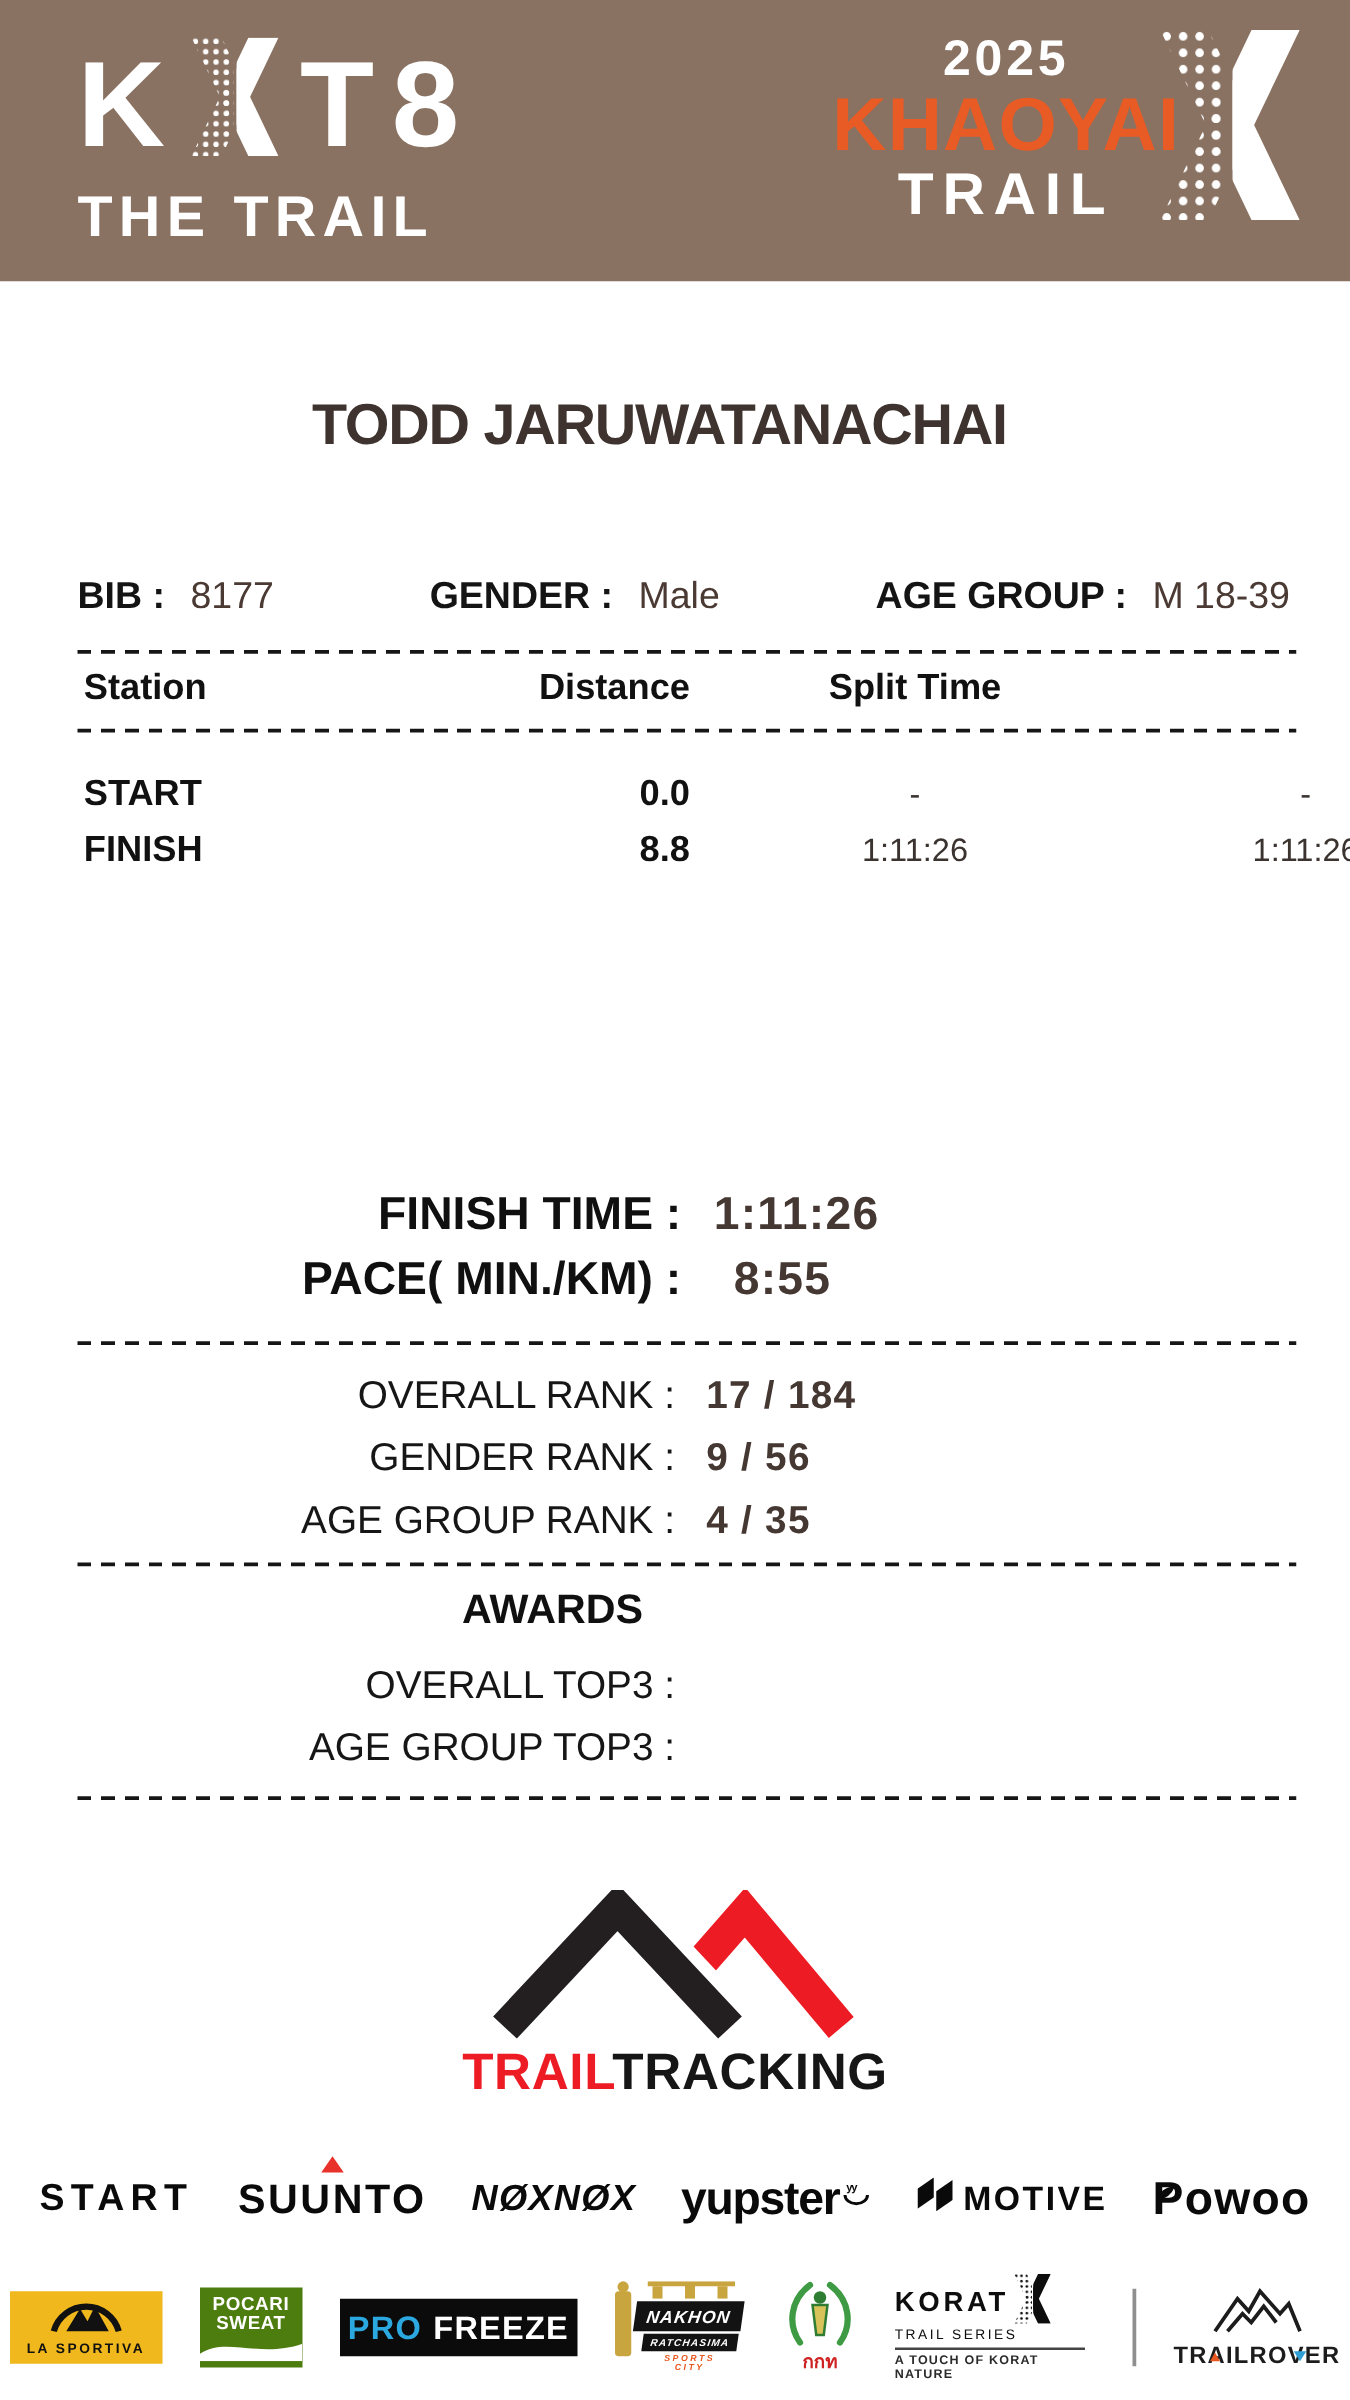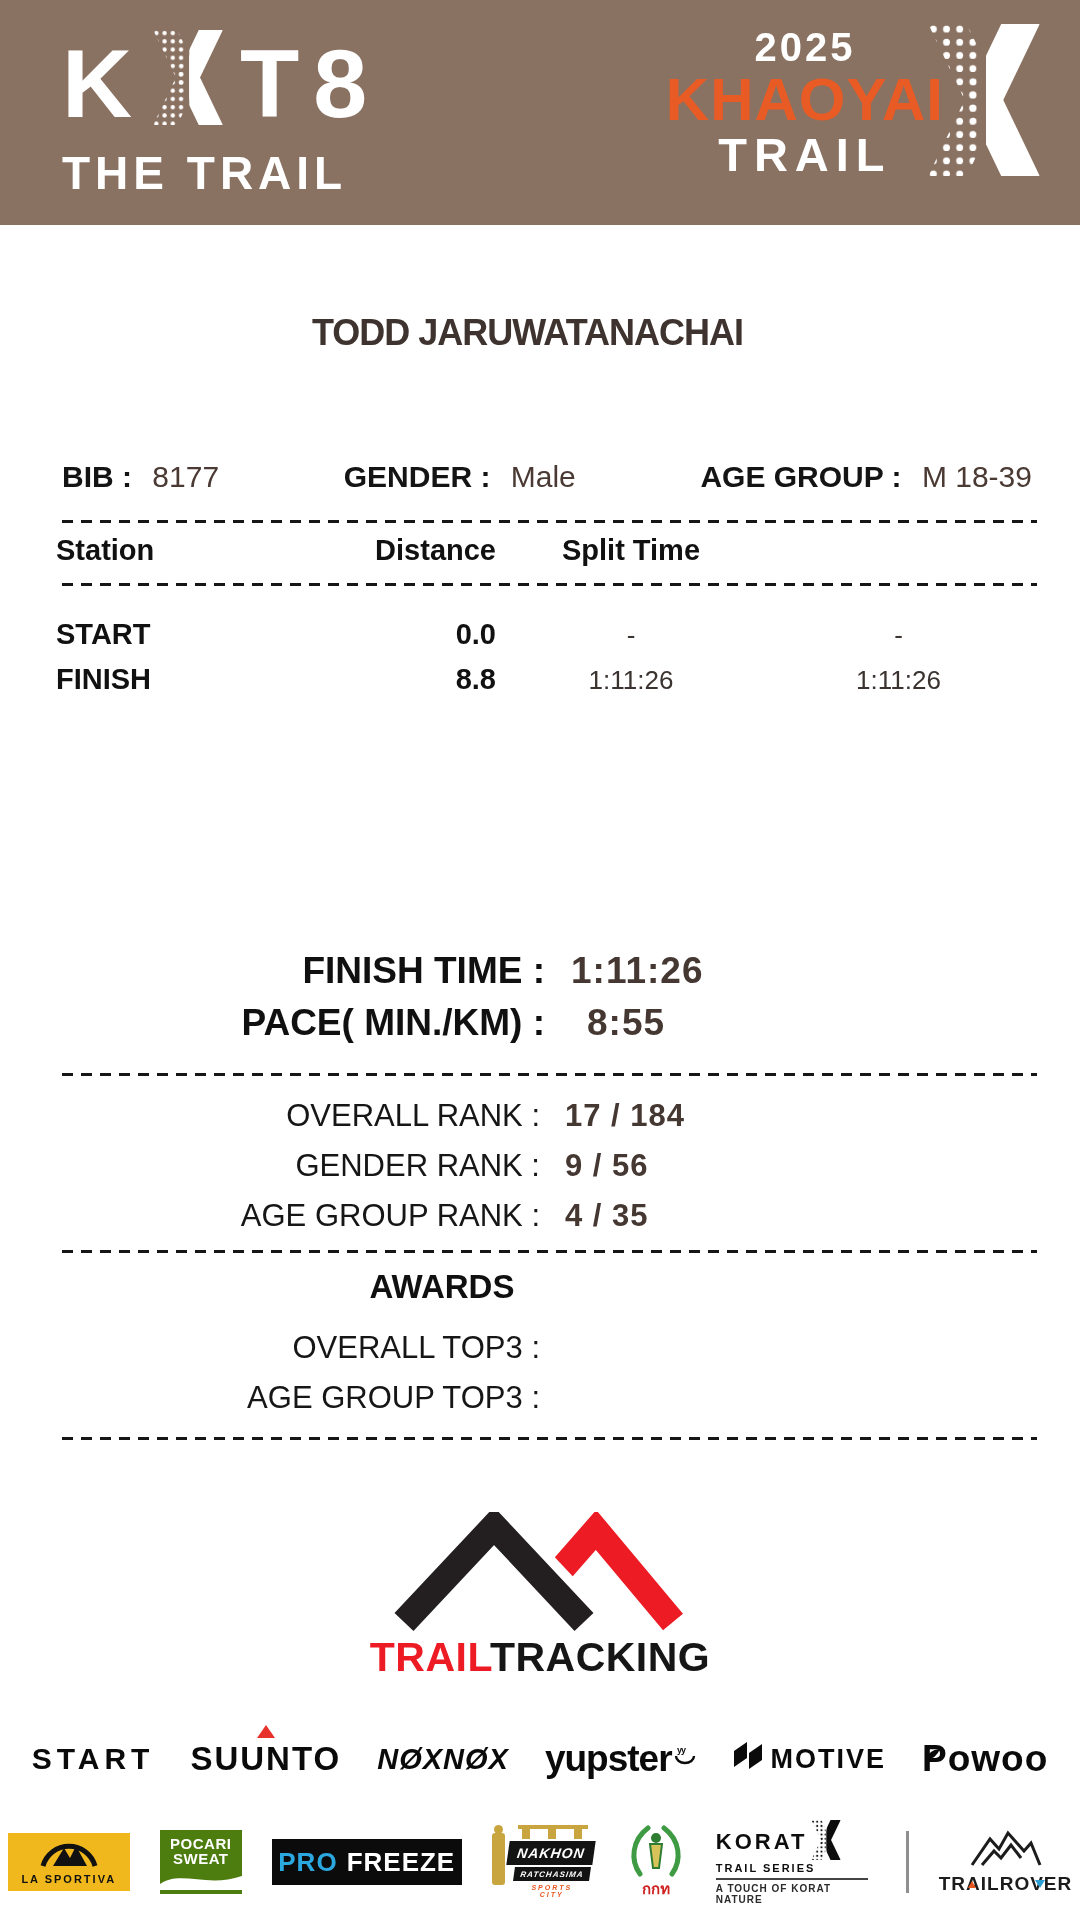--- a/index.html
+++ b/index.html
@@ -17,29 +17,29 @@
   .br-event{color:#e85b25;font-weight:800;font-size:60px;letter-spacing:1px;line-height:1.0;}
   .br-sub{color:#fff;font-weight:800;font-size:47px;letter-spacing:7px;line-height:1.05;}
   .brx{margin-left:-16px;}
 
   
   .dash{position:absolute;left:62px;width:975px;height:3px;
     background:repeating-linear-gradient(90deg,#161616 0 11px,transparent 11px 19px);}
 
   
   .name{position:absolute;top:312px;left:0;width:1055px;text-align:center;
-    font-size:36px;font-weight:800;color:#3e332e;letter-spacing:-1px;}
+    font-size:46px;font-weight:800;color:#3e332e;letter-spacing:-1px;}
   .bibrow{position:absolute;top:460px;left:62px;right:48px;display:flex;
     justify-content:space-between;align-items:baseline;font-size:30px;}
   .biblabel{font-weight:700;color:#141414;}
   .bibval{font-weight:400;color:#4a3a33;margin-left:12px;}
 
   
-  .tbl-grid{position:absolute;left:56px;width:975px;display:grid;
-    grid-template-columns:300px 140px 270px 265px;align-items:baseline;}
+  .tbl-grid{position:absolute;left:67px;width:975px;display:grid;
+    grid-template-columns:300px 140px 270px 265px;align-items:baseline;gap:45px;}
   .th{font-size:29px;font-weight:700;color:#111;}
   .c-left{text-align:left;}.c-right{text-align:right;}.c-center{text-align:center;}
   .t-station,.t-dist{font-size:29px;font-weight:700;color:#111;}
   .t-time{font-size:26px;font-weight:400;color:#3a332f;padding-top:4px;}
 
   
   .sumrow{position:absolute;left:62px;width:975px;display:flex;align-items:baseline;}
   .sumlabel{width:483px;text-align:right;font-weight:800;font-size:37px;color:#101010;}
   .sumval{margin-left:26px;font-weight:800;font-size:37px;color:#453832;letter-spacing:1px;}
 
@@ -88,21 +88,21 @@
   .nk-gate{position:absolute;left:26px;top:0;width:70px;height:14px;}
   .nk-b1{position:absolute;left:16px;top:16px;width:86px;height:24px;background:#131313;transform:skewX(-8deg);
     display:flex;align-items:center;justify-content:center;color:#fff;font-style:italic;font-weight:800;font-size:14px;letter-spacing:1px;}
   .nk-b2{position:absolute;left:22px;top:42px;width:76px;height:14px;background:#131313;transform:skewX(-8deg);
     display:flex;align-items:center;justify-content:center;color:#fff;font-style:italic;font-weight:700;font-size:8px;letter-spacing:1px;}
   .nk-b3{position:absolute;left:30px;top:59px;width:60px;text-align:center;color:#e8571f;
     font-weight:800;font-style:italic;font-size:7px;letter-spacing:2px;}
   .korat{display:flex;flex-direction:column;align-items:flex-start;width:160px;}
   .korat-top{display:flex;align-items:center;gap:4px;}
   .korat-name{font-size:22px;font-weight:800;letter-spacing:3px;color:#0d0d0d;}
-  .korat-sub{font-size:11px;font-weight:700;letter-spacing:2px;color:#0d0d0d;margin-top:-2px;}
+  .korat-sub{font-size:11px;font-weight:400;letter-spacing:2px;color:#0d0d0d;margin-top:-2px;}
   .korat-rule{width:152px;height:2px;background:#444;margin:4px 0 3px 0;}
   .korat-tag{font-size:10px;font-weight:700;letter-spacing:1px;color:#2b2b2b;}
   .vdivider{width:3px;height:62px;background:#8f8f8f;}
   .trailrover{display:flex;flex-direction:column;align-items:center;}
   .tr-text{position:relative;font-size:19px;font-weight:800;letter-spacing:1px;color:#1c1c1c;margin-top:2px;}
   .tr-tri-blue{position:absolute;top:7px;left:72%;width:0;height:0;
     border-left:5px solid transparent;border-right:5px solid transparent;border-top:8px solid #2e9fd4;}
   .tr-tri-orange{position:absolute;top:8px;left:22%;width:0;height:0;
     border-left:4px solid transparent;border-right:4px solid transparent;border-bottom:7px solid #e8571f;}
 </style>

